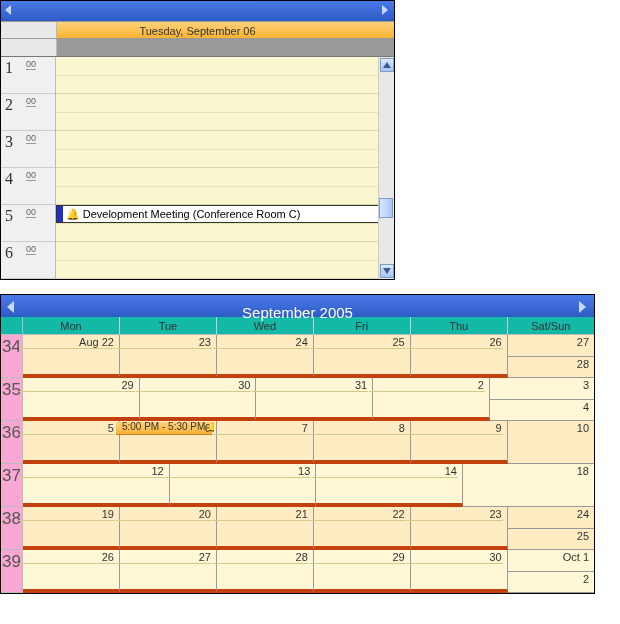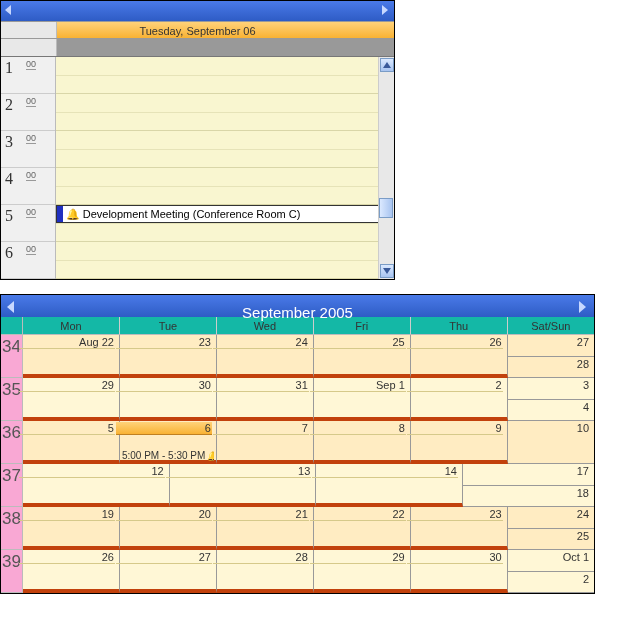--- a/index.html
+++ b/index.html
@@ -47,21 +47,21 @@
 .mv-rows { flex: 1; }
 .mv-row { display: flex; height: 43px; }
 .mv-cell { flex: 1; border-right: 1px solid #999; border-bottom: 4px solid #c2410c; background: #fff7d6; position: relative; }
 .mv-cell.alt { background: #ffecc2; }
 .mv-weekend { flex: 0.9; display: flex; flex-direction: column; border-right: none; }
 .mv-wkhalf { flex: 1; border-bottom: 1px solid #999; background: #fff7d6; position: relative; }
 .mv-wkhalf.alt { background: #ffecc2; }
 .mv-daynum { position: absolute; top: 1px; right: 4px; font-size: 11px; color: #333; width: 100%; text-align: right; padding-right: 1px; border-bottom: 1px solid #d6c98a; }
 .mv-wkhalf .mv-daynum { border-bottom: none; }
 .mv-cell.today .mv-daynum { background: linear-gradient(to bottom, #ffd27a, #f9b233); border-bottom: 1px solid #c08020; }
-.mv-evt { position: absolute; top: 29px; left: 2px; right: 2px; font-size: 10px; color: #333; white-space: nowrap; overflow: hidden; display: flex; align-items: center; }
+.mv-evt { position: absolute; top: 0; left: 2px; right: 2px; font-size: 10px; color: #333; white-space: nowrap; overflow: hidden; display: flex; align-items: center; }
 .mv-evt-bell { font-size: 9px; margin-left: 2px; }
 </style>
 </head>
 <body>
 
 <div class="container">
 
   <div class="dayview">
     <div class="dv-titlebar">
       <span class="dv-nav-arrow">
@@ -205,23 +205,20 @@
             <div class="mv-cell">
               <div class="mv-daynum">29</div>
             </div>
             <div class="mv-cell">
               <div class="mv-daynum">30</div>
             </div>
             <div class="mv-cell">
               <div class="mv-daynum">31</div>
             </div>
             <div class="mv-cell">
-              <div class="mv-daynum">Sep 1</div>
-            </div>
-            <div class="mv-cell">
               <div class="mv-daynum">2</div>
             </div>
             <div class="mv-weekend">
               <div class="mv-wkhalf">
                 <div class="mv-daynum">3</div>
               </div>
               <div class="mv-wkhalf">
                 <div class="mv-daynum">4</div>
               </div>
             </div>
@@ -257,23 +254,20 @@
               <div class="mv-daynum">12</div>
             </div>
             <div class="mv-cell">
               <div class="mv-daynum">13</div>
             </div>
             <div class="mv-cell">
               <div class="mv-daynum">14</div>
             </div>
             <div class="mv-weekend">
               <div class="mv-wkhalf">
-                <div class="mv-daynum">17</div>
-              </div>
-              <div class="mv-wkhalf">
                 <div class="mv-daynum">18</div>
               </div>
             </div>
           </div>
           <div class="mv-row">
             <div class="mv-cell alt">
               <div class="mv-daynum">19</div>
             </div>
             <div class="mv-cell alt">
               <div class="mv-daynum">20</div>

